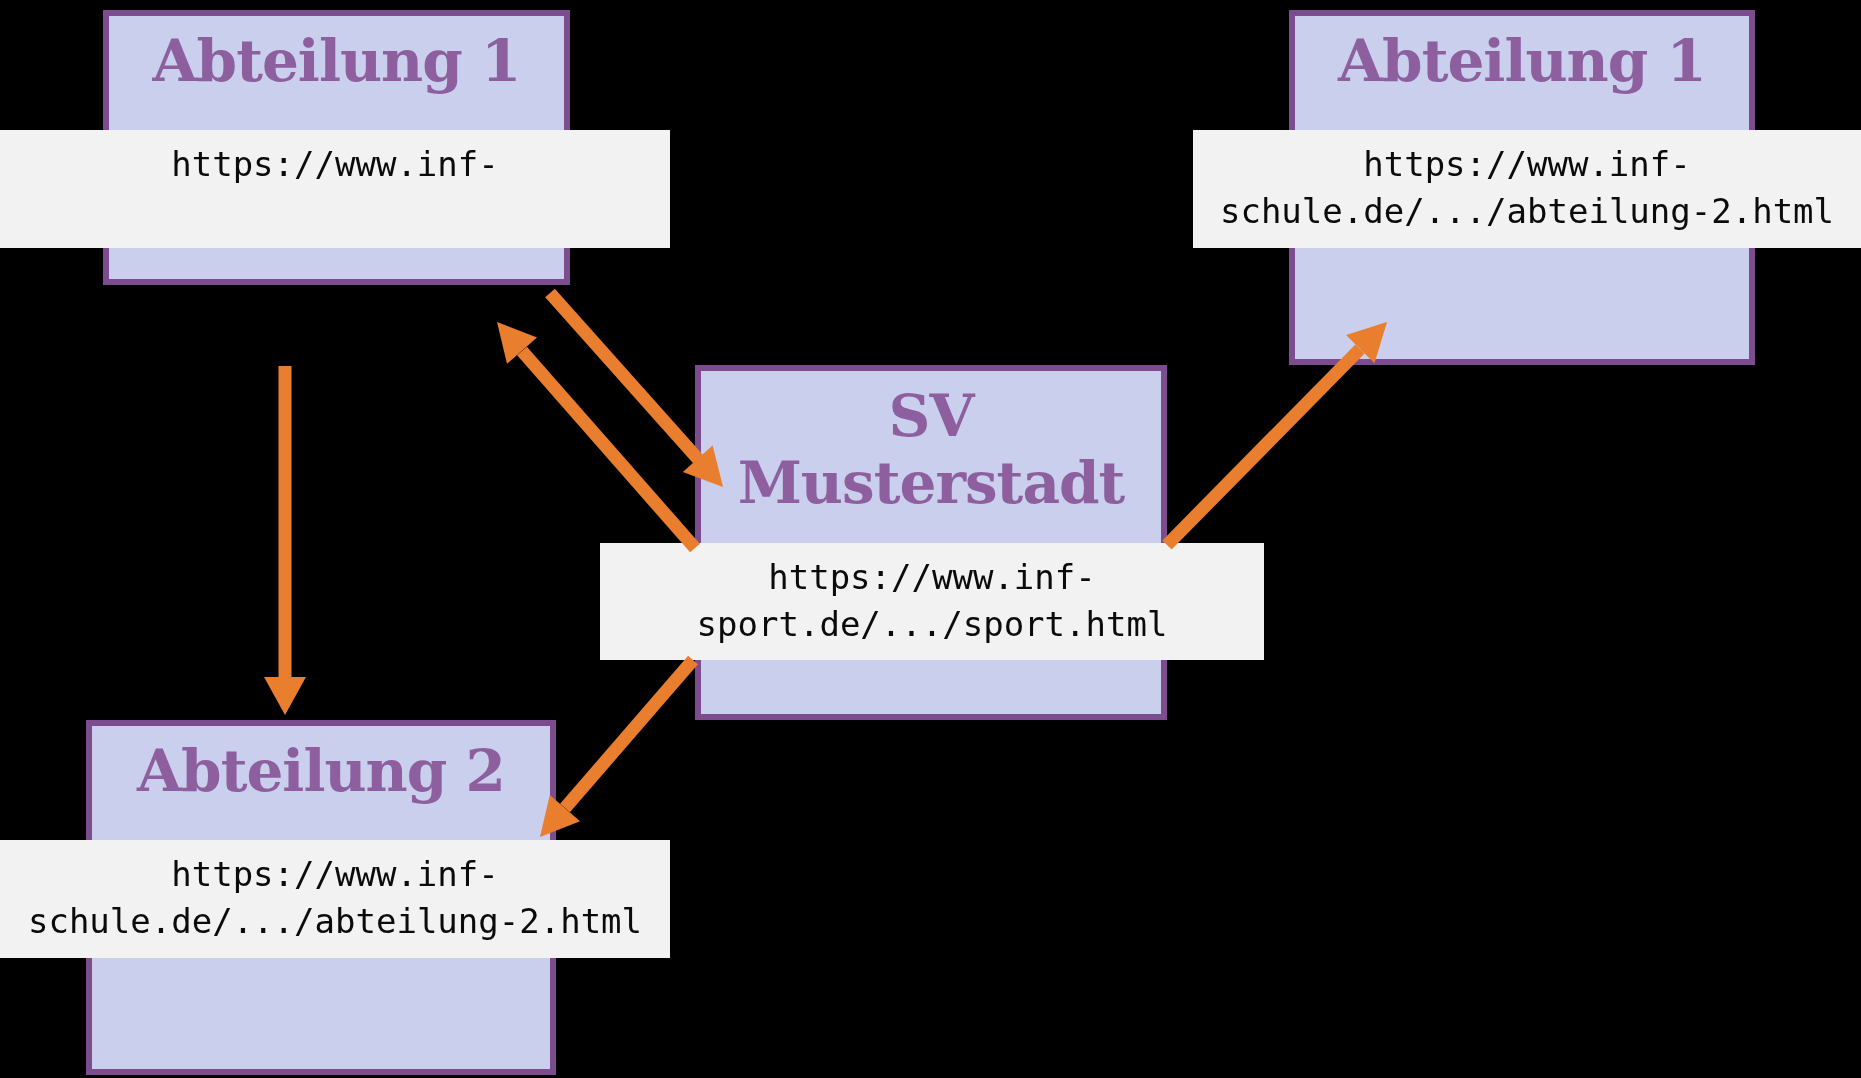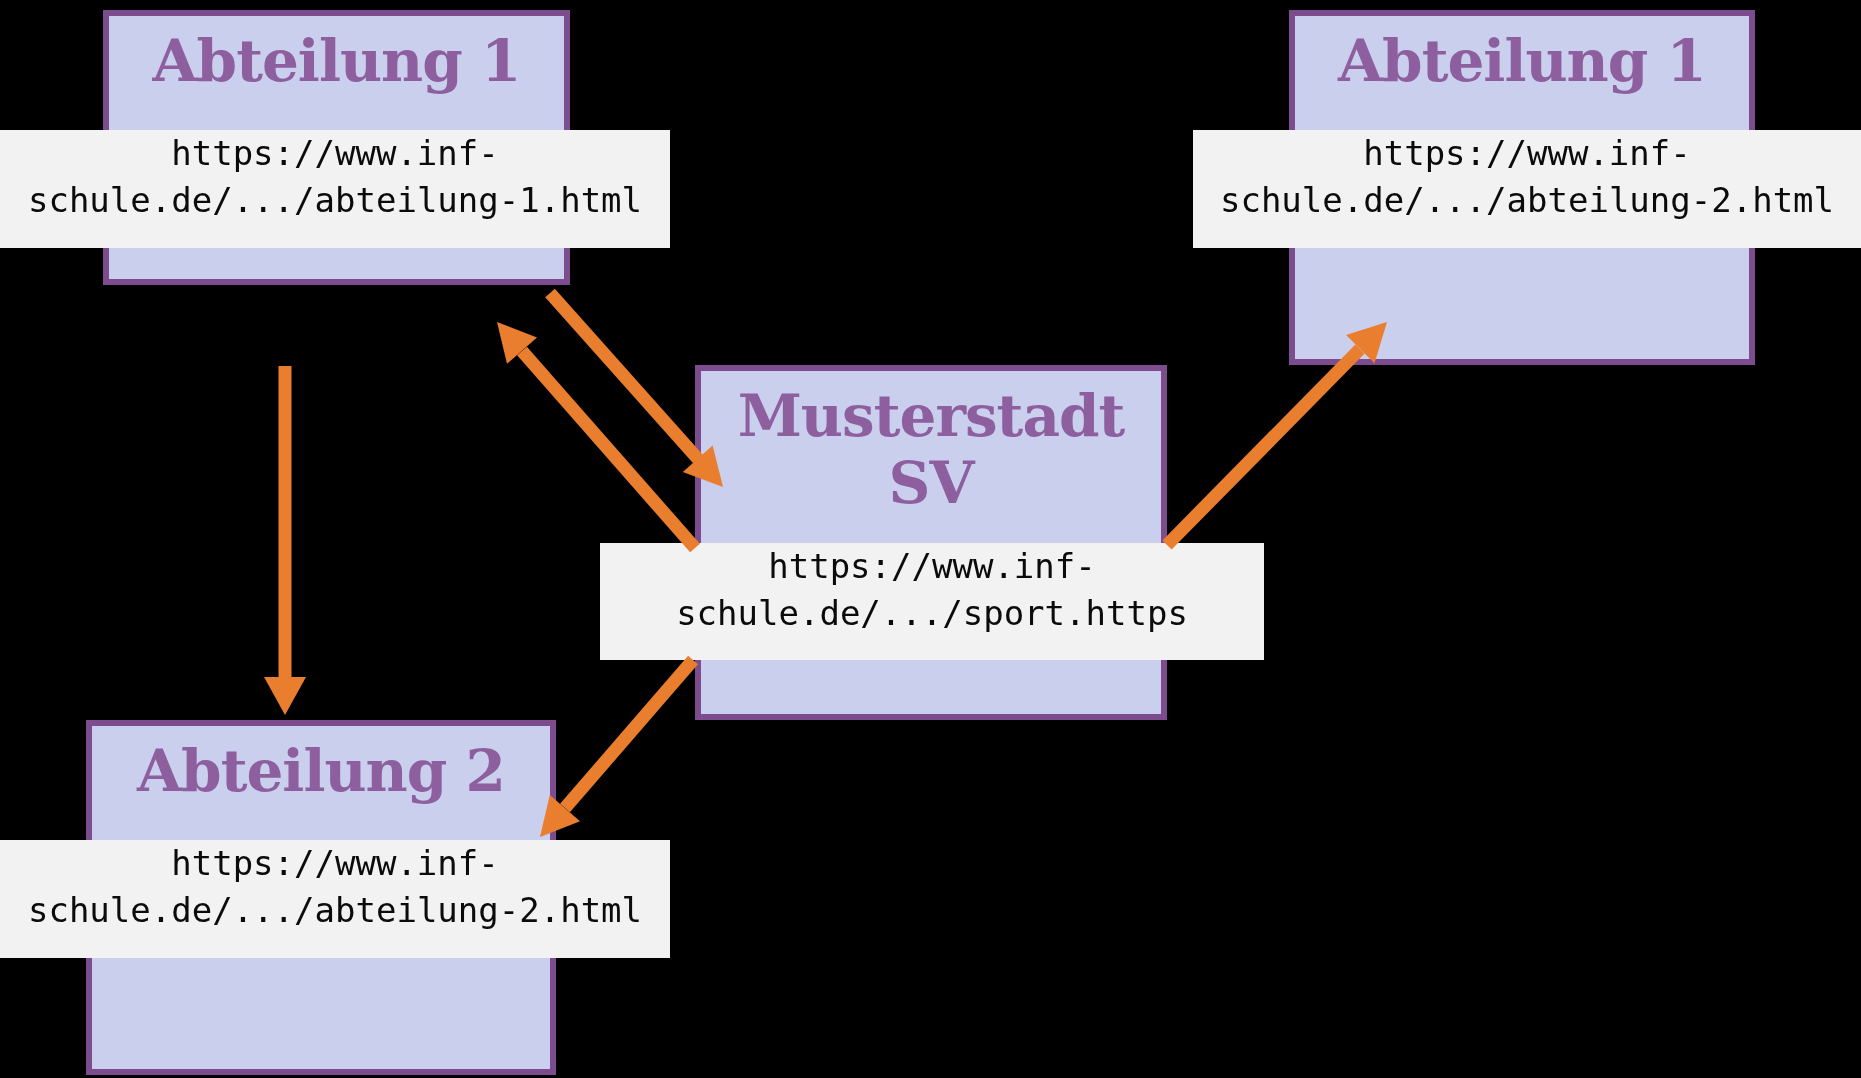--- a/index.html
+++ b/index.html
@@ -37,20 +37,21 @@
   .box-abt2 { left: 86px; top: 720px; width: 470px; height: 355px; }
   .urllabel {
     position: absolute;
     background: #f2f2f2;
     color: #0b0b0b;
     font-family: "DejaVu Sans Mono", "Liberation Mono", monospace;
     font-size: 34px;
     line-height: 47px;
     text-align: center;
     box-sizing: border-box;
+    padding-top: 11px;
   }
   .label-abt1 { left: 0px;    top: 130px; width: 670px; height: 118px; }
   .label-abt3 { left: 1193px; top: 130px; width: 668px; height: 118px; }
   .label-sv   { left: 600px;  top: 543px; width: 664px; height: 117px; }
   .label-abt2 { left: 0px;    top: 840px; width: 670px; height: 118px; }
   .arrows {
     position: absolute;
     left: 0; top: 0;
     width: 1861px;
     height: 1078px;
@@ -67,42 +68,41 @@
   <div class="node box-abt1">
     <div class="node-title">Abteilung 1</div>
   </div>
 
   <div class="node box-abt3">
     <div class="node-title">Abteilung 1</div>
   </div>
 
   <div class="node box-sv">
     <div class="node-title">
+      <div>SV</div>
       <div>Musterstadt</div>
-      <div>SV</div>
     </div>
   </div>
 
   <div class="node box-abt2">
     <div class="node-title">Abteilung 2</div>
   </div>
 
   <div class="urllabel label-abt1">
     <div>https://www.inf-</div>
-    <div>schule.de/.../abteilung-1.html</div>
   </div>
 
   <div class="urllabel label-abt3">
     <div>https://www.inf-</div>
     <div>schule.de/.../abteilung-2.html</div>
   </div>
 
   <div class="urllabel label-sv">
     <div>https://www.inf-</div>
-    <div>schule.de/.../sport.https</div>
+    <div>sport.de/.../sport.html</div>
   </div>
 
   <div class="urllabel label-abt2">
     <div>https://www.inf-</div>
     <div>schule.de/.../abteilung-2.html</div>
   </div>
 
   <svg class="arrows" viewBox="0 0 1861 1078" xmlns="http://www.w3.org/2000/svg">
 
     <g>

